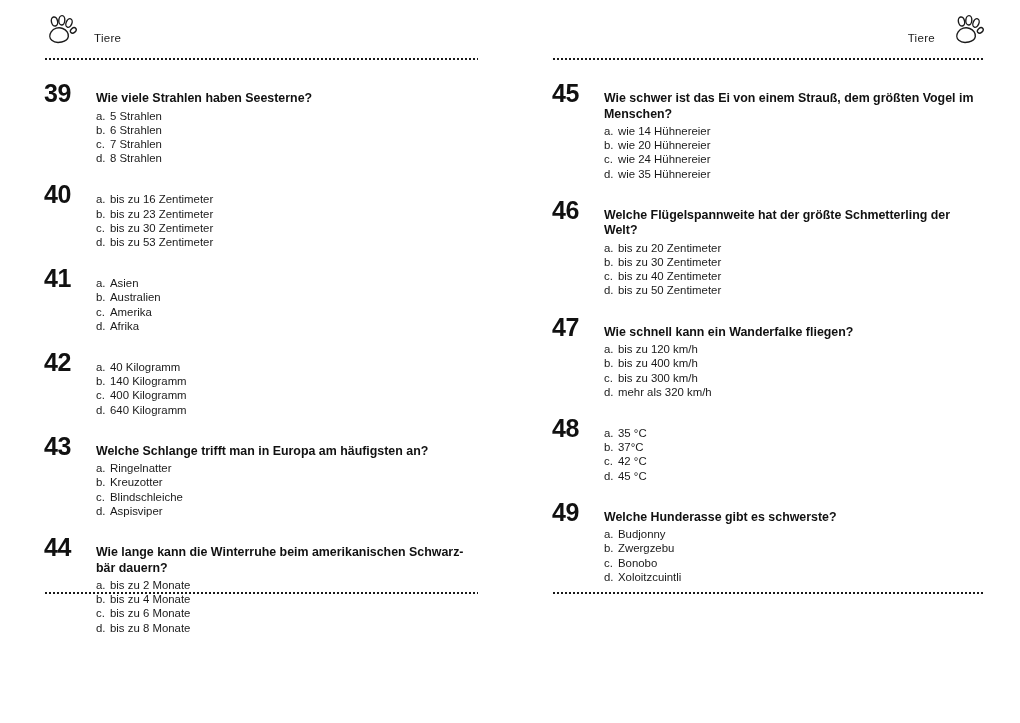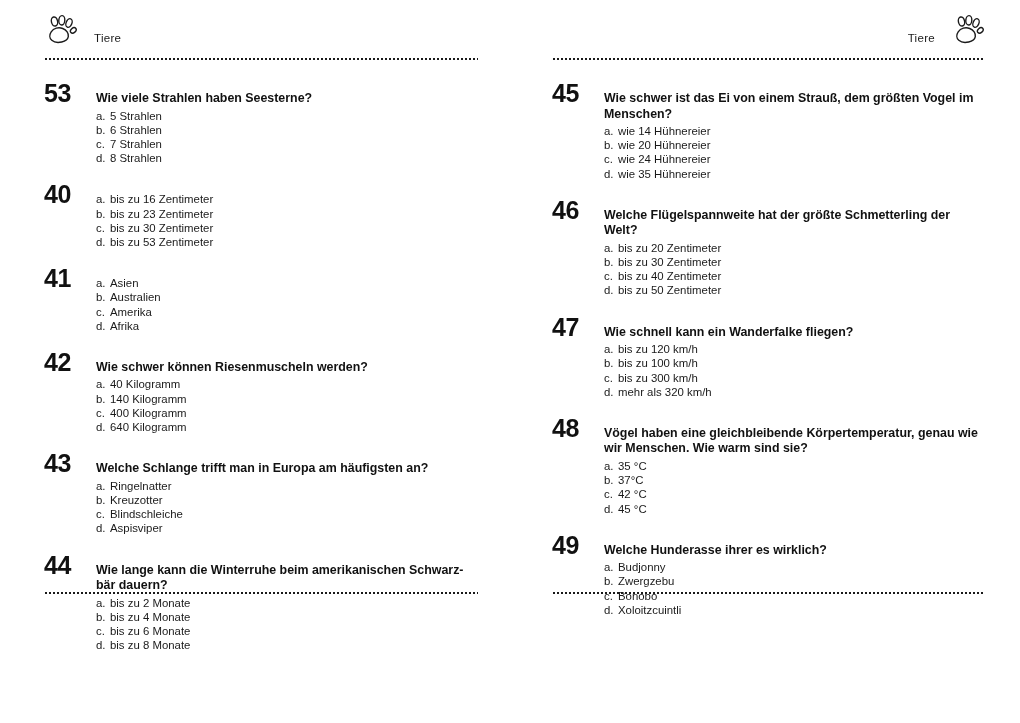--- a/index.html
+++ b/index.html
@@ -133,21 +133,21 @@
           <path d="M7.2 17.8c2.4-3.6 7.4-4.9 11.5-3.3 3.8 1.5 6.2 5.0 5.6 8.2-.5 2.8-3.3 4.6-6.6 5.3-3.6.8-7.6.3-9.9-1.7-2.4-2.1-2.6-5.6-.6-8.5z"></path>
         </svg>
       </span>
       <span class="runhead-label">Tiere</span>
     </div>
 
     <div class="rule rule-top"></div>
 
     <div class="questions">
         <div class="qitem">
-          <div class="qnum">53</div>
+          <div class="qnum">39</div>
           <div class="qbody">
             <p class="qtext">Wie viele Strahlen haben Seesterne?</p>
             <ul class="answers">
               <li class="answer">
                 <span class="ans-key">a.</span>
                 <span class="ans-text">5 Strahlen</span>
               </li>
               <li class="answer">
                 <span class="ans-key">b.</span>
                 <span class="ans-text">6 Strahlen</span>
@@ -205,21 +205,20 @@
               <li class="answer">
                 <span class="ans-key">d.</span>
                 <span class="ans-text">Afrika</span>
               </li>
             </ul>
           </div>
         </div>
         <div class="qitem">
           <div class="qnum">42</div>
           <div class="qbody">
-            <p class="qtext">Wie schwer können Riesenmuscheln werden?</p>
             <ul class="answers">
               <li class="answer">
                 <span class="ans-key">a.</span>
                 <span class="ans-text">40 Kilogramm</span>
               </li>
               <li class="answer">
                 <span class="ans-key">b.</span>
                 <span class="ans-text">140 Kilogramm</span>
               </li>
               <li class="answer">
@@ -356,37 +355,36 @@
           <div class="qnum">47</div>
           <div class="qbody">
             <p class="qtext">Wie schnell kann ein Wanderfalke fliegen?</p>
             <ul class="answers">
               <li class="answer">
                 <span class="ans-key">a.</span>
                 <span class="ans-text">bis zu 120 km/h</span>
               </li>
               <li class="answer">
                 <span class="ans-key">b.</span>
-                <span class="ans-text">bis zu 100 km/h</span>
+                <span class="ans-text">bis zu 400 km/h</span>
               </li>
               <li class="answer">
                 <span class="ans-key">c.</span>
                 <span class="ans-text">bis zu 300 km/h</span>
               </li>
               <li class="answer">
                 <span class="ans-key">d.</span>
                 <span class="ans-text">mehr als 320 km/h</span>
               </li>
             </ul>
           </div>
         </div>
         <div class="qitem">
           <div class="qnum">48</div>
           <div class="qbody">
-            <p class="qtext">Vögel haben eine gleichbleibende Körpertemperatur, genau wie wir Menschen. Wie warm sind sie?</p>
             <ul class="answers">
               <li class="answer">
                 <span class="ans-key">a.</span>
                 <span class="ans-text">35 °C</span>
               </li>
               <li class="answer">
                 <span class="ans-key">b.</span>
                 <span class="ans-text">37°C</span>
               </li>
               <li class="answer">
@@ -396,21 +394,21 @@
               <li class="answer">
                 <span class="ans-key">d.</span>
                 <span class="ans-text">45 °C</span>
               </li>
             </ul>
           </div>
         </div>
         <div class="qitem">
           <div class="qnum">49</div>
           <div class="qbody">
-            <p class="qtext">Welche Hunderasse ihrer es wirklich?</p>
+            <p class="qtext">Welche Hunderasse gibt es schwerste?</p>
             <ul class="answers">
               <li class="answer">
                 <span class="ans-key">a.</span>
                 <span class="ans-text">Budjonny</span>
               </li>
               <li class="answer">
                 <span class="ans-key">b.</span>
                 <span class="ans-text">Zwergzebu</span>
               </li>
               <li class="answer">

